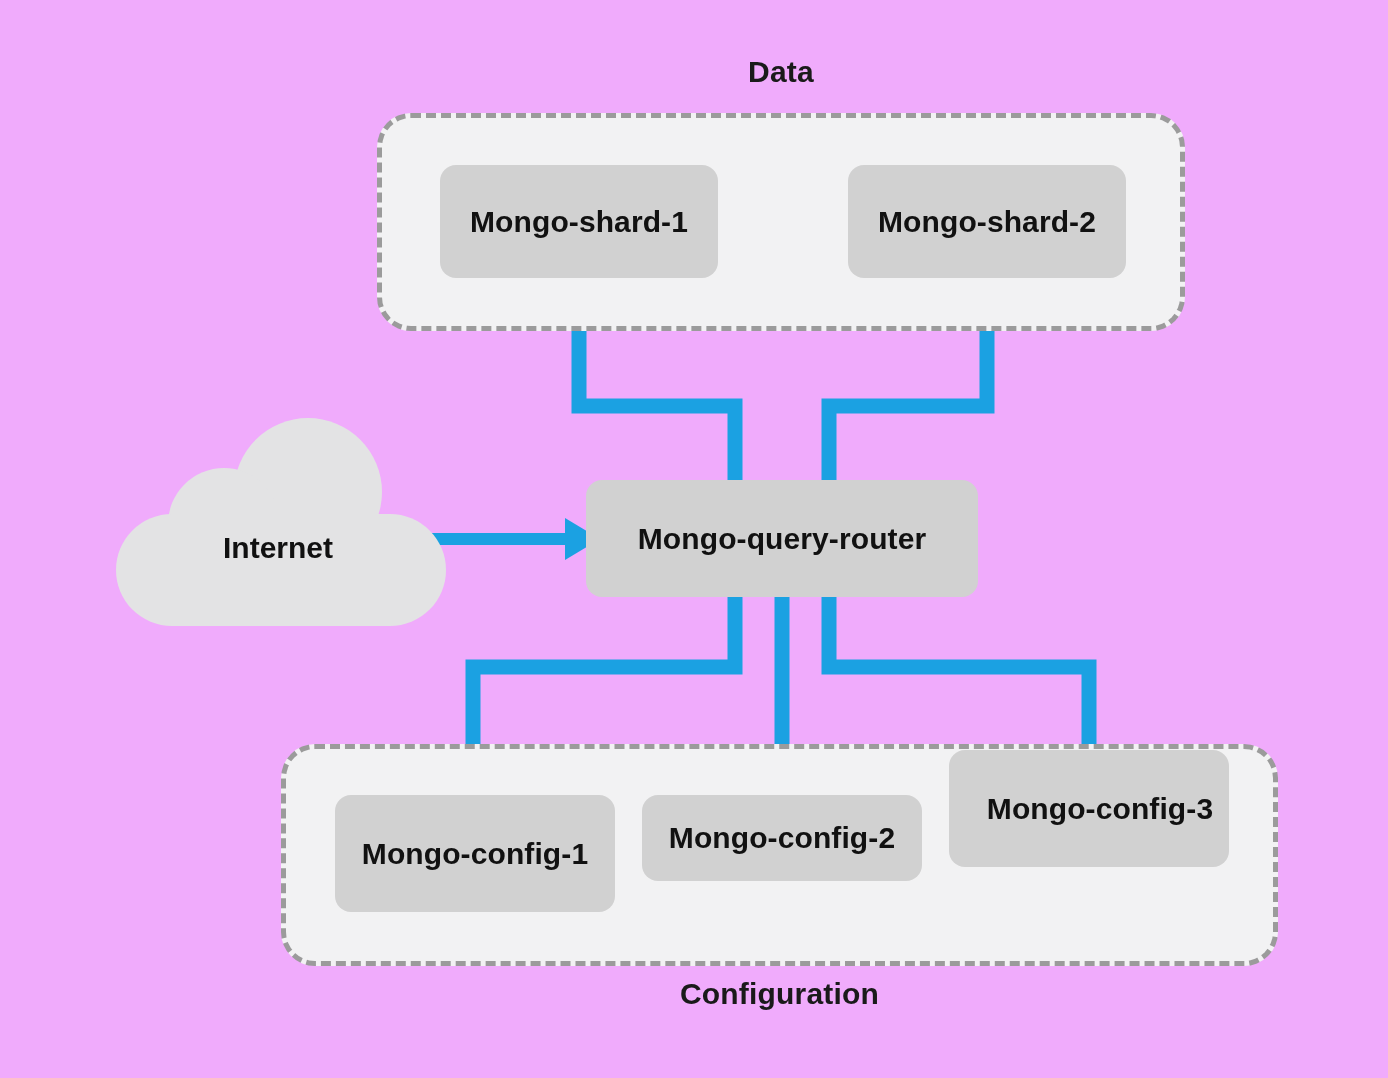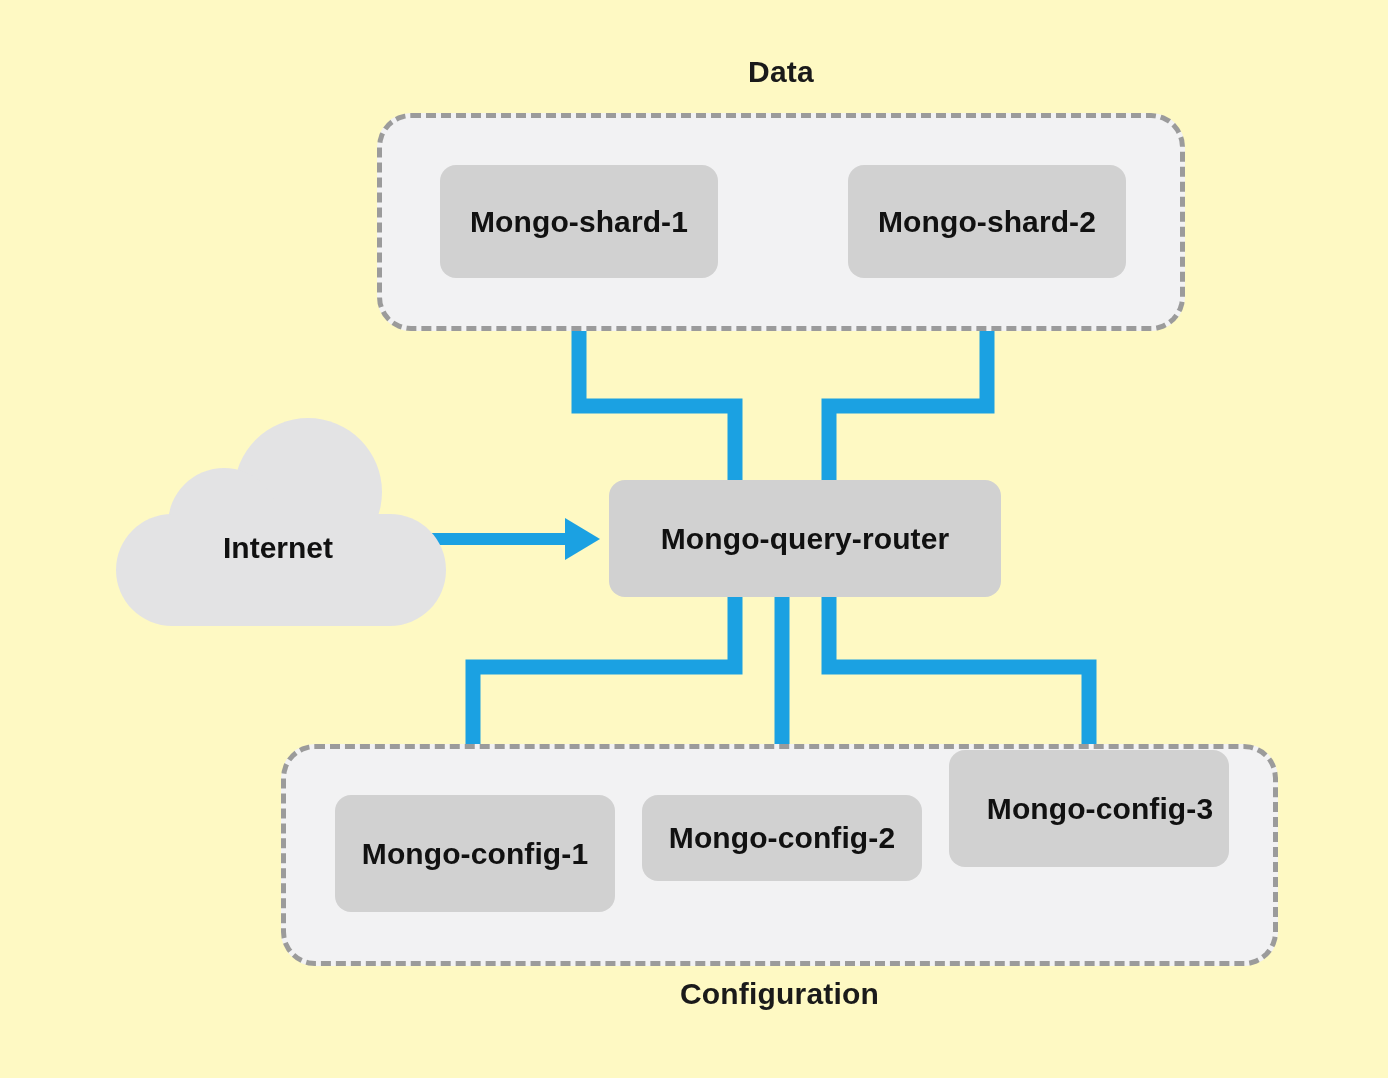--- a/index.html
+++ b/index.html
@@ -7,21 +7,21 @@
     padding: 0;
     background: #ffffff;
   }
   body {
     font-family: "Liberation Sans", sans-serif;
   }
   #canvas {
     position: relative;
     width: 1388px;
     height: 1078px;
-    background: #fef9c3;
+    background: #f0abfc;
     overflow: hidden;
   }
   #edges {
     position: absolute;
     left: 0;
     top: 0;
     width: 1388px;
     height: 1078px;
     pointer-events: none;
   }
@@ -81,21 +81,21 @@
   .node-label {
     font-size: 30px;
     font-weight: bold;
     color: #111111;
     white-space: nowrap;
     letter-spacing: 0.1px;
   }
 
   #node-shard-1 { left: 440px;  top: 165px; width: 278px; height: 113px; }
   #node-shard-2 { left: 848px;  top: 165px; width: 278px; height: 113px; }
-  #node-router  { left: 586px;  top: 480px; width: 392px; height: 117px; margin-left: 23px; }
+  #node-router  { left: 586px;  top: 480px; width: 392px; height: 117px; }
   #node-config-1 { left: 335px; top: 795px; width: 280px; height: 117px; }
   #node-config-2 { left: 642px; top: 795px; width: 280px; height: 86px; }
   #node-config-3 { left: 949px; top: 750px; width: 280px; height: 117px; padding-left: 22px; }
 
   
   #node-cloud {
     position: absolute;
     left: 112px;
     top: 418px;
     width: 340px;

